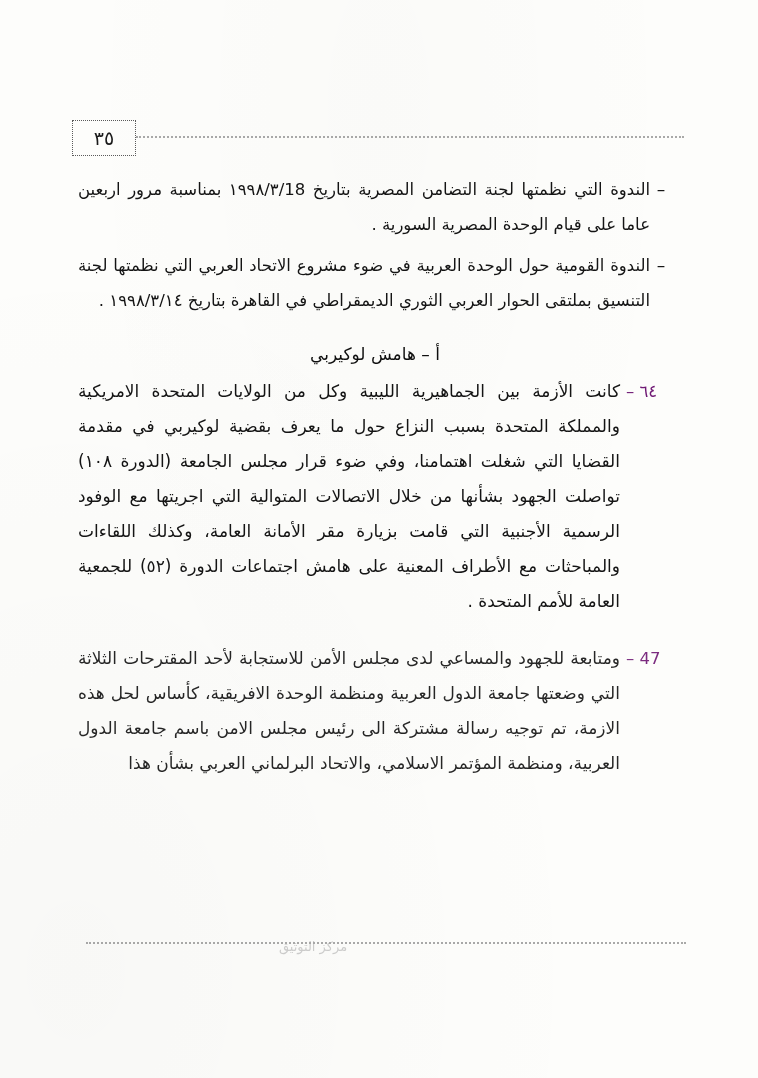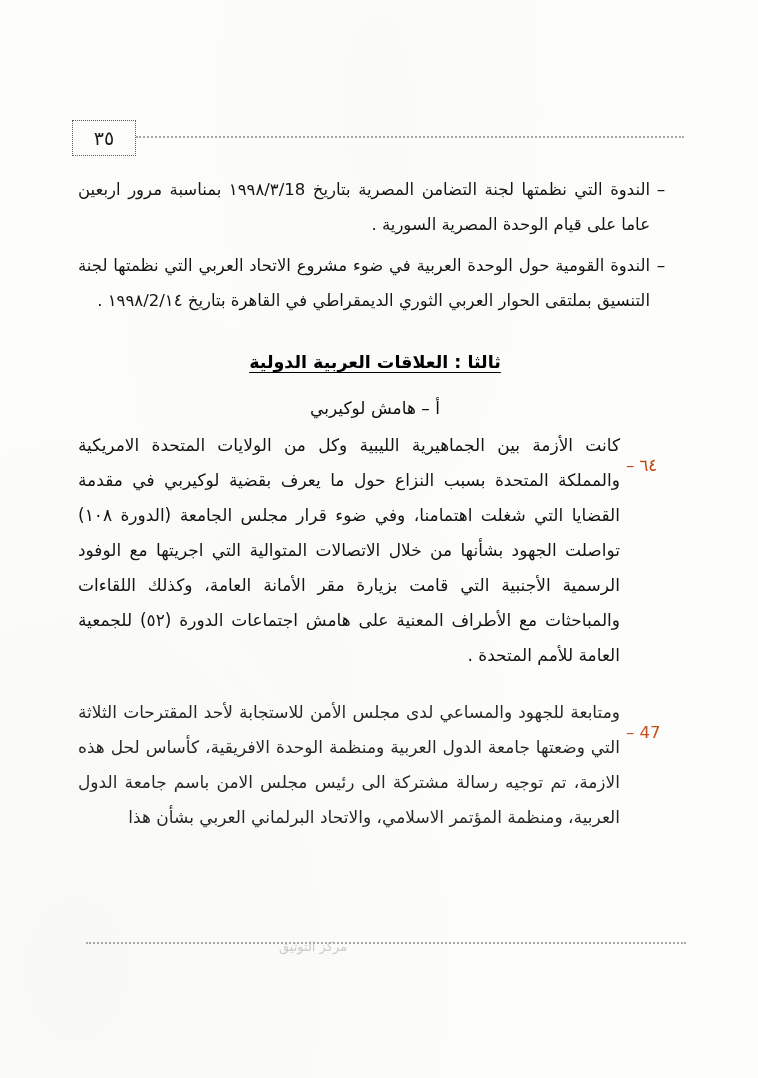--- a/index.html
+++ b/index.html
@@ -145,23 +145,22 @@
     align-items: flex-start;
     margin-bottom: 22px;
   }
   .num-mark {
     flex: 0 0 auto;
     width: 46px;
     font-size: 16.5px;
     line-height: 35px;
     text-align: left;
     padding-left: 6px;
-    color: #c2410c;
+    color: #701a75;
     white-space: nowrap;
-    margin-top: 20px;
   }
   .num-text {
     flex: 1 1 auto;
     font-size: 17px;
     line-height: 35px;
     text-align: justify;
     text-align-last: right;
     color: #141414;
   }
 
@@ -183,25 +182,24 @@
 
   <div class="content">
 
     <ul class="dash-list">
       <li class="dash-item">
         <span class="dash-mark">–</span>
         <span class="dash-text">الندوة التي نظمتها لجنة التضامن المصرية بتاريخ ١٩٩٨/٣/18 بمناسبة مرور اربعين عاما على قيام الوحدة المصرية السورية .</span>
       </li>
       <li class="dash-item">
         <span class="dash-mark">–</span>
-        <span class="dash-text">الندوة القومية حول الوحدة العربية في ضوء مشروع الاتحاد العربي التي نظمتها لجنة التنسيق بملتقى الحوار العربي الثوري الديمقراطي في القاهرة بتاريخ ١٩٩٨/2/١٤ .</span>
+        <span class="dash-text">الندوة القومية حول الوحدة العربية في ضوء مشروع الاتحاد العربي التي نظمتها لجنة التنسيق بملتقى الحوار العربي الثوري الديمقراطي في القاهرة بتاريخ ١٩٩٨/٣/١٤ .</span>
       </li>
     </ul>
 
-    <div class="section-heading">ثالثا : العلاقات العربية الدولية</div>
 
     <div class="sub-heading">أ – هامش لوكيربي</div>
 
     <div class="num-para">
       <span class="num-mark">٦٤ –</span>
       <span class="num-text">كانت الأزمة بين الجماهيرية الليبية وكل من الولايات المتحدة الامريكية والمملكة المتحدة بسبب النزاع حول ما يعرف بقضية لوكيربي في مقدمة القضايا التي شغلت اهتمامنا، وفي ضوء قرار مجلس الجامعة (الدورة ١٠٨) تواصلت الجهود بشأنها من خلال الاتصالات المتوالية التي اجريتها مع الوفود الرسمية الأجنبية التي قامت بزيارة مقر الأمانة العامة، وكذلك اللقاءات والمباحثات مع الأطراف المعنية على هامش اجتماعات الدورة (٥٢) للجمعية العامة للأمم المتحدة .</span>
     </div>
 
     <div class="num-para fade-last">
       <span class="num-mark">47 –</span>

